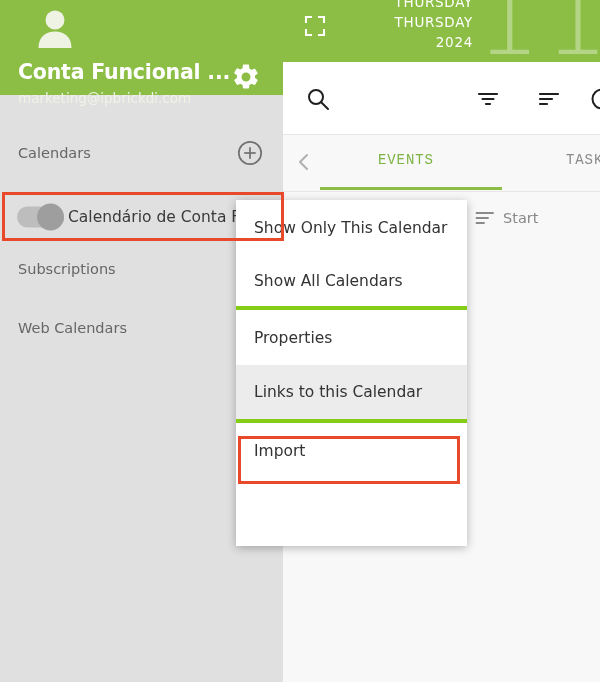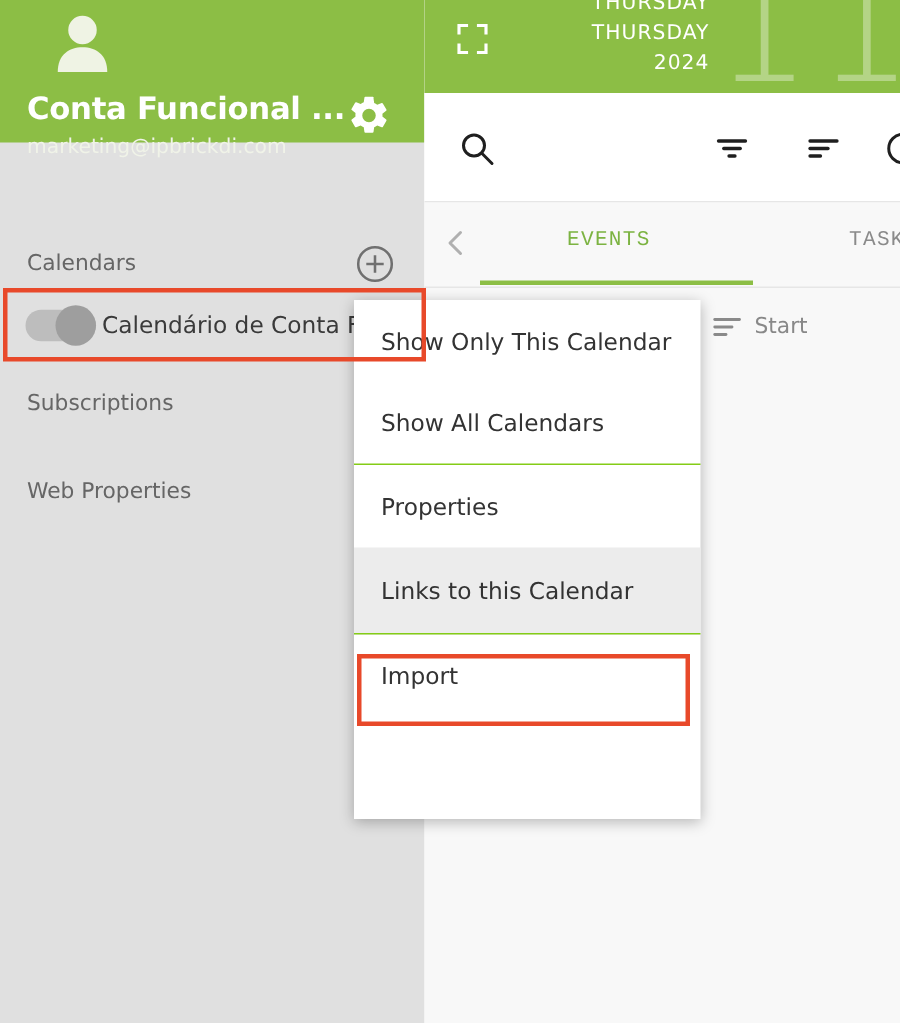--- a/index.html
+++ b/index.html
@@ -158,21 +158,21 @@
     box-shadow: 0 2px 9px rgba(0,0,0,0.27);
   }
   .menu-item {
     position: relative; width: 231px; height: 55px;
     cursor: pointer;
   }
   .menu-item span {
     position: absolute; left: 18px; top: 50%; transform: translateY(-50%);
     font-size: 15.5px; color: #333333; white-space: nowrap;
   }
-  .menu-item.divider-after { border-bottom: 1px solid #84cc16; }
+  .menu-item.divider-after { border-bottom: 4px solid #84cc16; }
   .menu-item.highlighted { background: #ececec; }
   .menu-item.tall { height: 58px; }
 
   svg { display: block; }
 </style>
 </head>
 <body>
 
 <div class="app">
 
@@ -187,21 +187,21 @@
       </span>
       <div class="account-name">Conta Funcional ...</div>
       <div class="account-email">marketing@ipbrickdi.com</div>
       <span class="gear-button">
         <svg viewBox="0 0 24 24" width="30" height="30" fill="#ffffff">
           <path d="M19.14 12.94a7.07 7.07 0 0 0 .06-.94 7.07 7.07 0 0 0-.06-.94l2.03-1.58a.5.5 0 0 0 .12-.62l-1.92-3.32a.5.5 0 0 0-.6-.22l-2.39.96a7.3 7.3 0 0 0-1.62-.94l-.36-2.54A.5.5 0 0 0 13.9 2h-3.84a.5.5 0 0 0-.5.42l-.36 2.54c-.58.24-1.12.56-1.62.94l-2.39-.96a.5.5 0 0 0-.6.22L2.67 8.48a.5.5 0 0 0 .12.62l2.03 1.58c-.04.31-.06.63-.06.94s.02.63.06.94L2.79 14.14a.5.5 0 0 0-.12.62l1.92 3.32c.12.22.38.3.6.22l2.39-.96c.5.38 1.04.7 1.62.94l.36 2.54c.04.24.25.42.5.42h3.84c.25 0 .46-.18.5-.42l.36-2.54c.58-.24 1.12-.56 1.62-.94l2.39.96c.22.08.48 0 .6-.22l1.92-3.32a.5.5 0 0 0-.12-.62l-2.03-1.58zM12 15.6A3.6 3.6 0 1 1 15.6 12 3.6 3.6 0 0 1 12 15.6z"></path>
         </svg>
       </span>
     </div>
 
-    <div class="section-row" style="top:150px;">
+    <div class="section-row" style="top:127px;">
       <span class="section-label">Calendars</span>
       <span class="add-calendar-button">
         <svg viewBox="0 0 26 26" width="26" height="26">
           <circle cx="13" cy="13" r="11.2" fill="none" stroke="#707070" stroke-width="1.7"></circle>
           <line x1="13" y1="7.2" x2="13" y2="18.8" stroke="#707070" stroke-width="1.7"></line>
           <line x1="7.2" y1="13" x2="18.8" y2="13" stroke="#707070" stroke-width="1.7"></line>
         </svg>
       </span>
     </div>
 
@@ -210,21 +210,21 @@
         <span class="toggle-knob"></span>
       </span>
       <span class="cal-name">Calendário de Conta F...</span>
     </div>
 
     <div class="section-row" style="top:243px;">
       <span class="section-label">Subscriptions</span>
     </div>
 
     <div class="section-row" style="top:302px;">
-      <span class="section-label">Web Properties</span>
+      <span class="section-label">Web Calendars</span>
     </div>
   </div>
 
   <div class="right-panel">
 
     <div class="date-header">
       <span class="fullscreen-button">
         <svg viewBox="0 0 24 24" width="24" height="24" fill="none" stroke="#ffffff" stroke-width="2.1" stroke-linecap="square">
           <polyline points="3,8 3,3 8,3"></polyline>
           <polyline points="16,3 21,3 21,8"></polyline>

